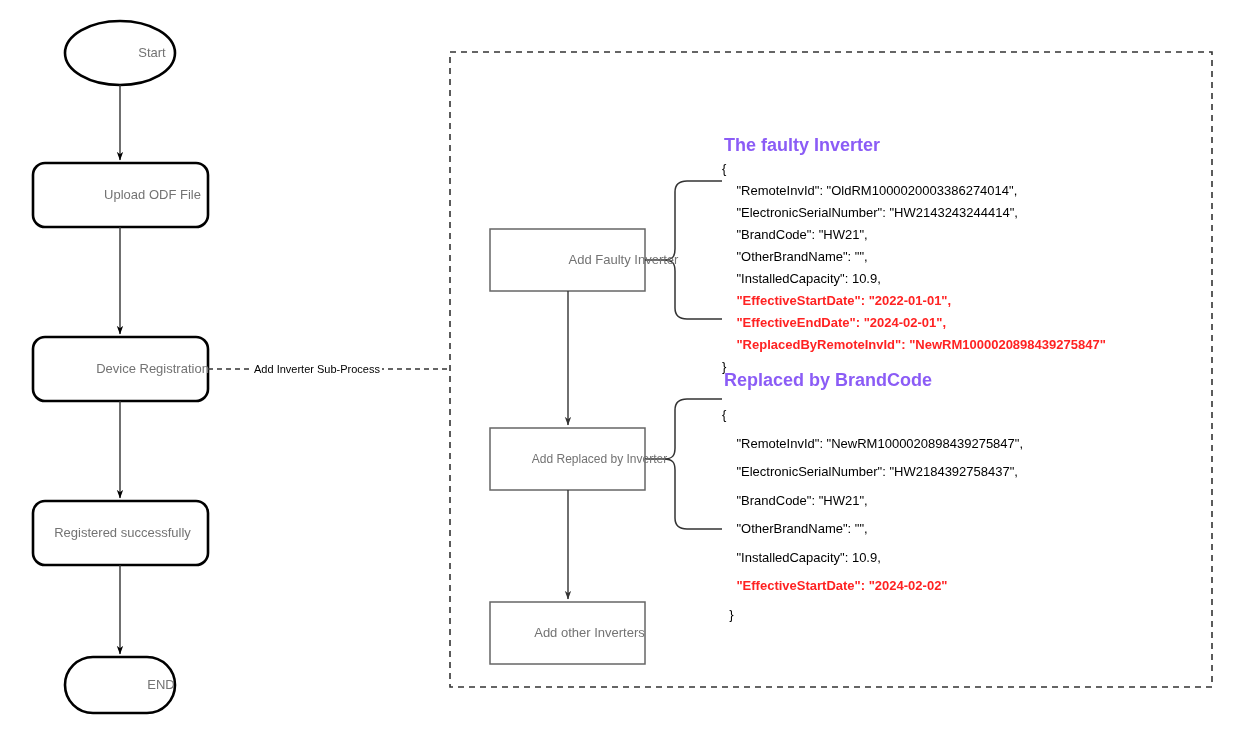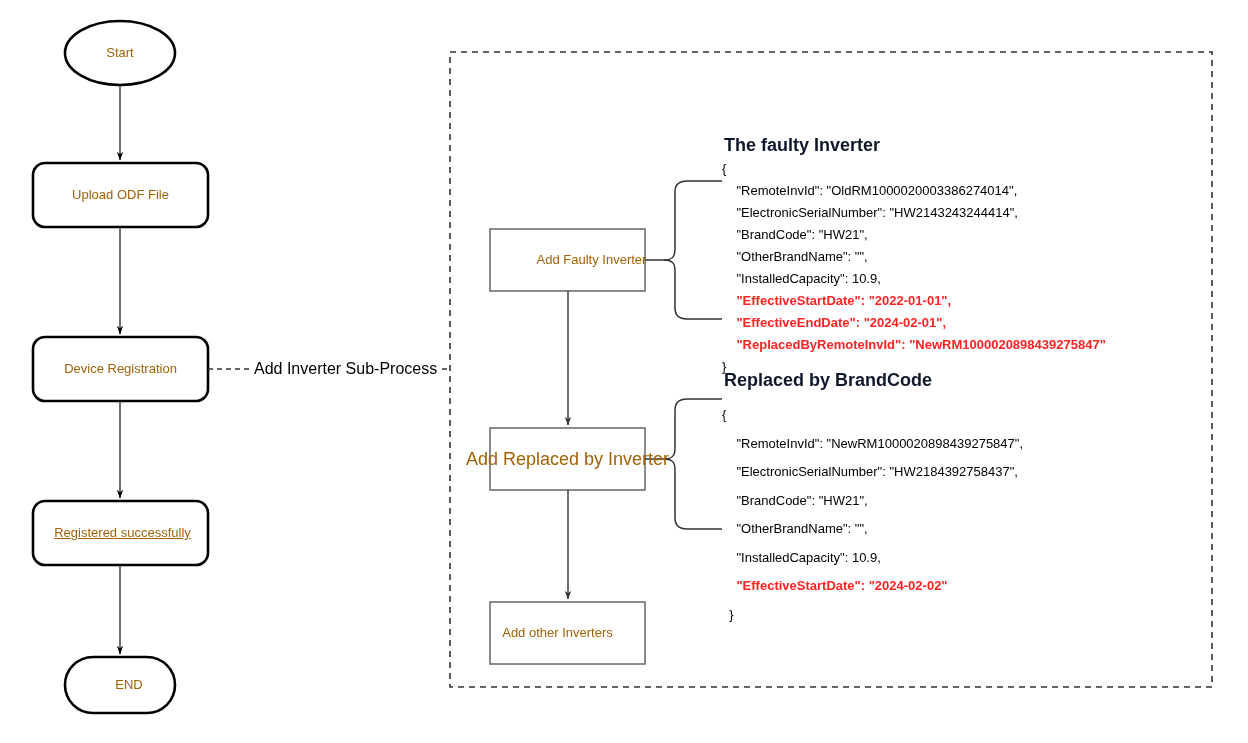--- a/index.html
+++ b/index.html
@@ -30,40 +30,41 @@
   svg.layer * { pointer-events: auto; }
 
   .node-label {
     position: absolute;
     display: flex;
     align-items: center;
     justify-content: center;
     text-align: center;
     font-size: 13px;
     line-height: 16px;
-    color: #a16207;
+    color: #737373;
     white-space: nowrap;
+    margin-left: 32px;
   }
 
   .edge-label {
     position: absolute;
-    font-size: 16px;
+    font-size: 11px;
     line-height: 14px;
     color: #000000;
     background: #ffffff;
     padding: 0 2px;
     white-space: nowrap;
   }
 
   .json-title {
     position: absolute;
     font-size: 18px;
     font-weight: bold;
     line-height: 22px;
-    color: #0f172a;
+    color: #8b5cf6;
     white-space: nowrap;
   }
 
   .json-block {
     position: absolute;
     font-size: 13px;
     color: #000000;
     white-space: nowrap;
   }
   .json-block .jline {
@@ -142,29 +143,29 @@
              C675,525 678,529 687,529
              L722,529" fill="none" stroke="#333333" stroke-width="1.5"></path>
   </svg>
 
   <div class="node-label" style="left:65px; top:37px; width:110px; height:32px;">Start</div>
 
   <div class="node-label" style="left:33px; top:357px; width:175px; height:24px;">Device Registration</div>
 
   <div class="node-label" style="left:33px; top:183px; width:175px; height:24px;">Upload ODF File</div>
 
-  <div class="node-label" style="left:47px; top:521px; width:151px; height:24px;text-decoration:underline;">Registered successfully</div>
+  <div class="node-label" style="left:15px; top:521px; width:151px; height:24px;">Registered successfully</div>
 
   <div class="node-label" style="left:65px; top:673px; width:128px; height:24px;">END</div>
 
   <div class="edge-label" style="left:252px; top:362px;">Add Inverter Sub-Process</div>
 
   <div class="node-label" style="left:490px; top:248px; width:155px; height:24px;padding-left:24px;">Add Faulty Inverter</div>
 
-  <div class="node-label" style="left:489px; top:447px; width:157px; height:24px; font-size:18px;">Add Replaced by Inverter</div>
+  <div class="node-label" style="left:489px; top:447px; width:157px; height:24px; font-size:12px;">Add Replaced by Inverter</div>
 
   <div class="node-label" style="left:490px; top:621px; width:135px; height:24px;">Add other Inverters</div>
 
   <div class="json-title" style="left:724px; top:134px;">The faulty Inverter</div>
   <div class="json-block tight" id="payload-0" style="left:722px; top:158px;">
       <span class="jline">{</span>
       <span class="jline">    "RemoteInvId": "OldRM1000020003386274014",</span>
       <span class="jline">    "ElectronicSerialNumber": "HW2143243244414",</span>
       <span class="jline">    "BrandCode": "HW21",</span>
       <span class="jline">    "OtherBrandName": "",</span>

